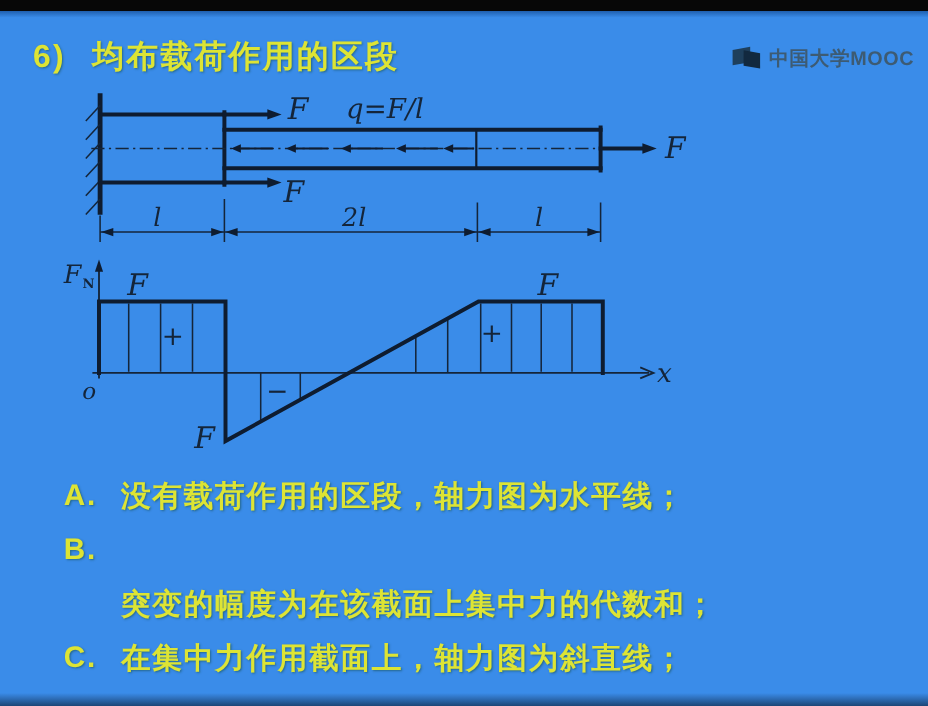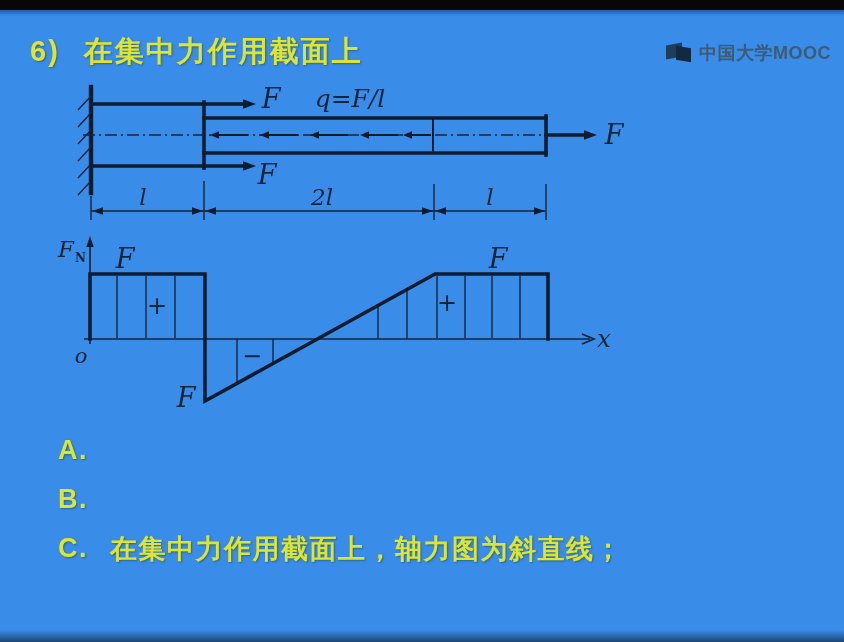--- a/index.html
+++ b/index.html
@@ -41,21 +41,21 @@
   .sign{fill:#14253A;font-family:"DejaVu Sans","Liberation Sans",sans-serif;font-size:24px;}
 </style>
 </head>
 <body>
 
 <div class="top-bar"></div>
 <div class="top-edge"></div>
 
 <div class="slide-title">
   <span class="num">6)</span>
-  <span>在集中力作用截面上</span>
+  <span>均布载荷作用的区段</span>
 </div>
 
 <div class="brand">
   <span class="brand-icon">
       <span class="b1"></span>
       <span class="b2"></span>
     </span>
   <span class="brand-text">中国大学MOOC</span>
 </div>
 
@@ -172,23 +172,28 @@
 
     <text class="lab" x="125" y="268" font-size="27" text-anchor="middle">F</text>
     <text class="lab" x="498" y="268" font-size="27" text-anchor="middle">F</text>
     <text class="lab" x="186" y="407" font-size="27" text-anchor="middle">F</text>
   </g>
 </svg>
 
 <div class="statements">
   <div class="st-row">
     <span class="st-label">A.</span>
+    <span class="st-text">没有载荷作用的区段，轴力图为水平线；</span>
   </div>
   <div class="st-row">
     <span class="st-label">B.</span>
+  </div>
+  <div class="st-row">
+    <span class="st-label"></span>
+    <span class="st-text">突变的幅度为在该截面上集中力的代数和；</span>
   </div>
   <div class="st-row">
     <span class="st-label">C.</span>
     <span class="st-text">在集中力作用截面上，轴力图为斜直线；</span>
   </div>
 </div>
 
 <div class="bottom-fade"></div>
 
 </body></html>

